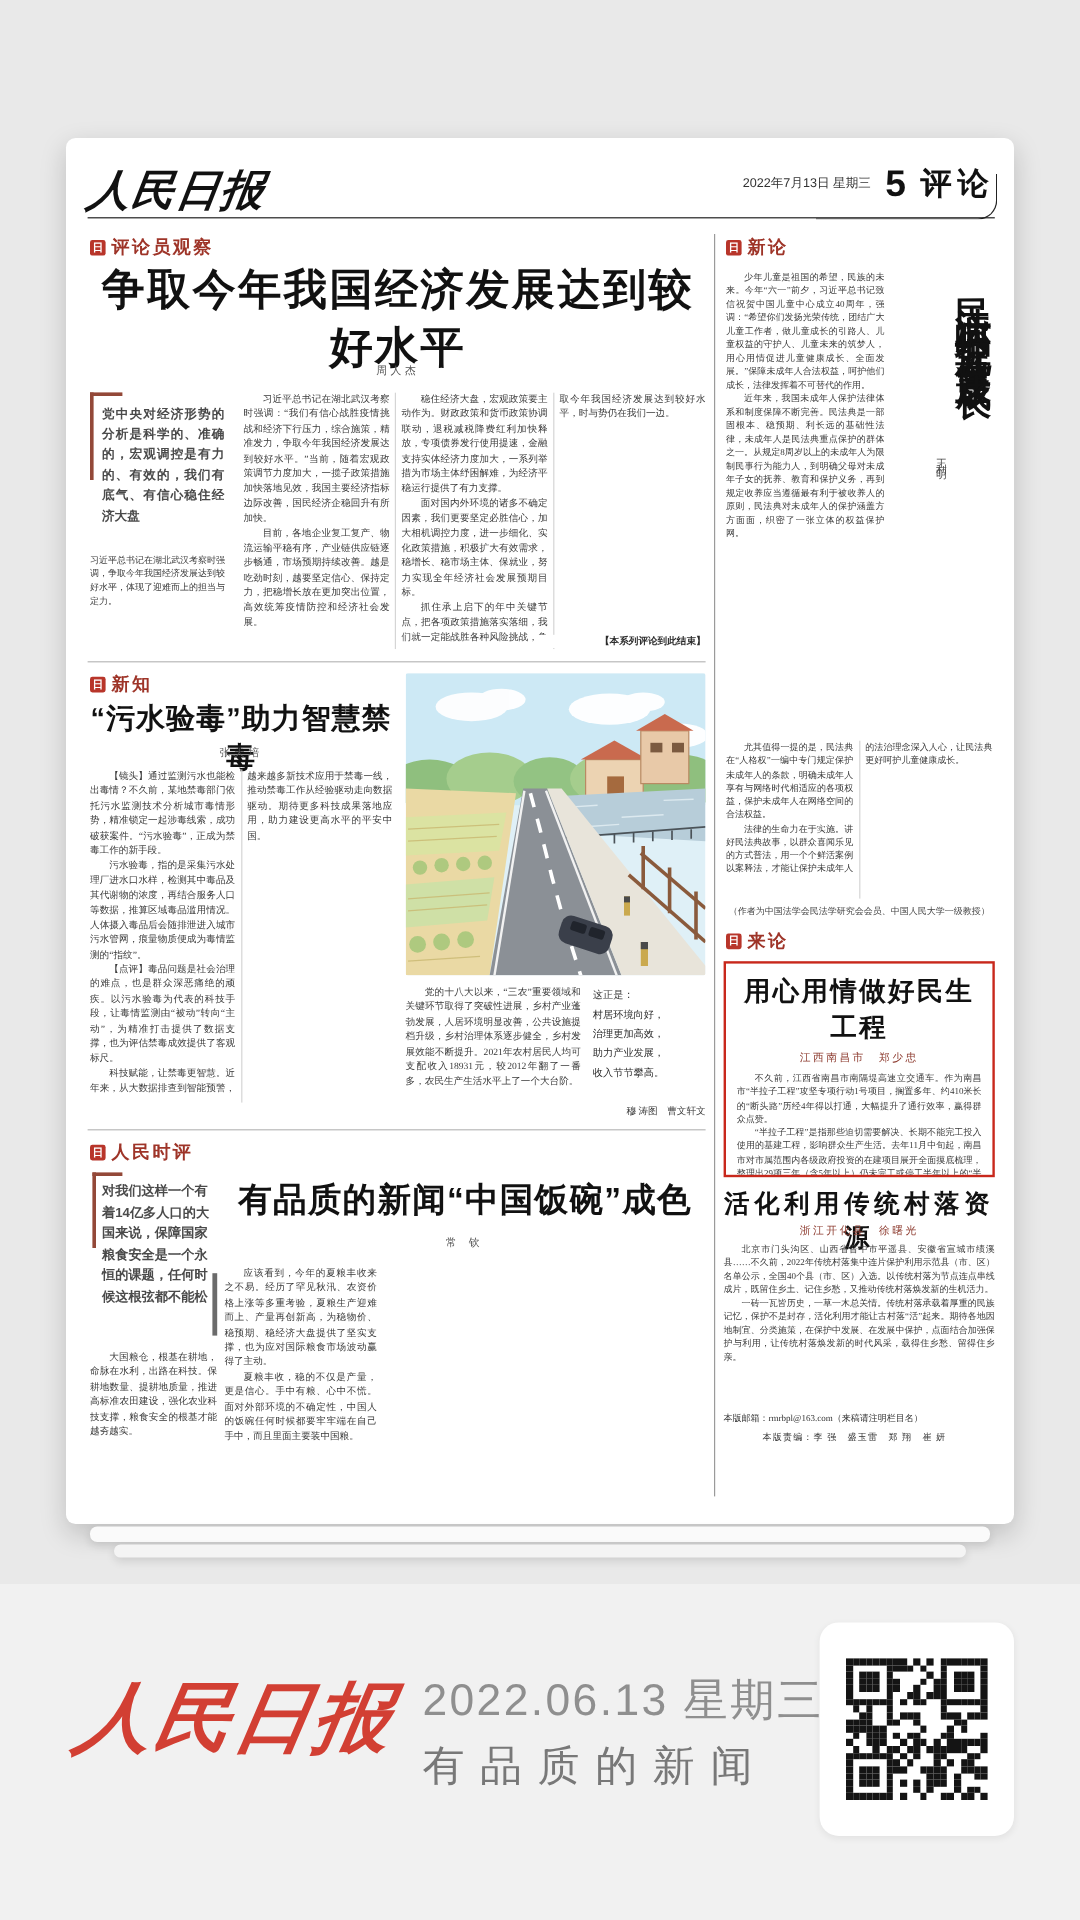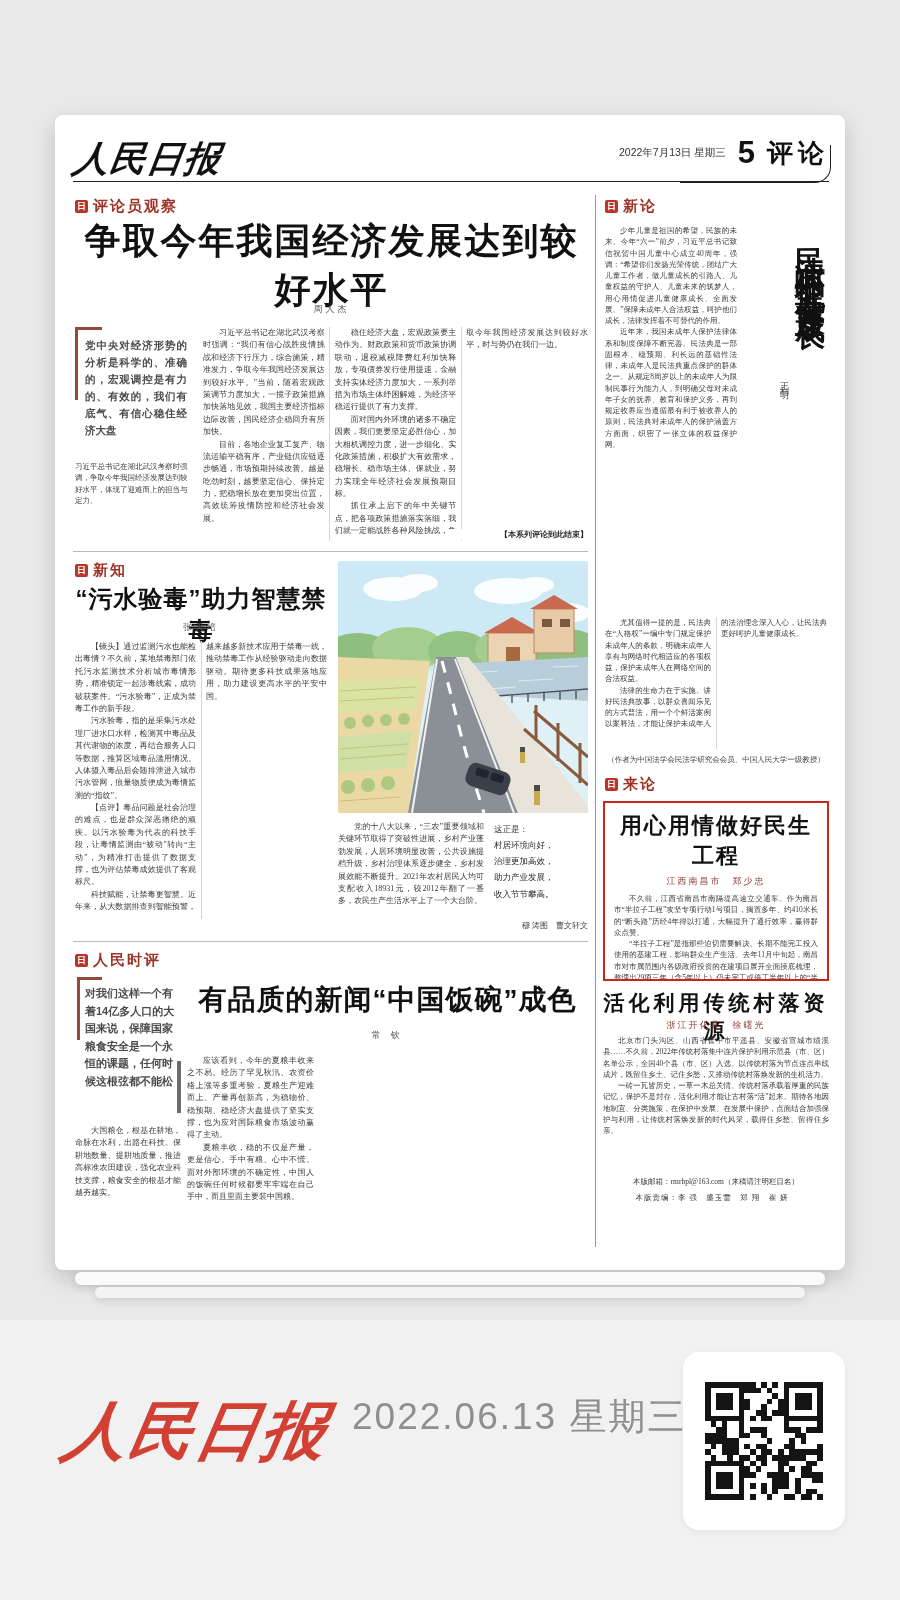--- a/index.html
+++ b/index.html
@@ -107,21 +107,21 @@
   .llbox{left:548px;top:686px;width:226px;height:180px;border:2.5px solid #c8281c;box-sizing:border-box;
          padding:6px 9px;overflow:hidden;}
   .ll-title{text-align:center;font-family:"Liberation Sans", sans-serif;font-weight:800;font-size:22px;
             letter-spacing:2px;color:#111;margin:2px 0 4px;}
   .ll-byline{text-align:center;font-size:9px;color:#8d3b2f;letter-spacing:2px;margin-bottom:5px;}
   .ll-body{height:118px;overflow:hidden;}
   .hc-title{left:548px;top:874px;width:226px;text-align:center;font-family:"Liberation Sans", sans-serif;
             font-weight:800;font-size:21px;letter-spacing:4px;color:#111;}
   .hc-byline{left:548px;top:904px;width:226px;text-align:center;font-size:9px;color:#8d3b2f;letter-spacing:2px;}
   .hc-body{left:548px;top:920px;width:226px;height:134px;overflow:hidden;}
-  .foot-mail{left:548px;top:1062px;width:226px;text-align:center;font-size:7.5px;color:#333;}
+  .foot-mail{left:548px;top:1062px;width:226px;font-size:7.5px;color:#333;}
   .foot-ed{left:544px;top:1078px;width:226px;text-align:center;font-size:7.5px;color:#333;letter-spacing:1px;}
 
   
   .banner{position:absolute;left:0;top:1320px;width:900px;height:280px;background:#f1f1f1;}
   .banner-logo{position:absolute;left:64px;top:68px;font-family:"DejaVu Serif", serif;font-style:italic;
                font-weight:900;font-size:64px;color:#d23f33;transform:skewX(-10deg);letter-spacing:2px;}
   .banner-date{position:absolute;left:352px;top:72px;font-family:"Liberation Sans", sans-serif;
                font-size:37px;color:#8f8f8f;letter-spacing:2px;}
   .banner-slogan{position:absolute;left:352px;top:128px;font-family:"Liberation Sans", sans-serif;
                font-size:35px;color:#787878;letter-spacing:13px;}
@@ -348,20 +348,21 @@
     <div class="abs foot-mail">本版邮箱：rmrbpl@163.com（来稿请注明栏目名）</div>
     <div class="abs foot-ed">本版责编：李 强　盛玉雷　郑 翔　崔 妍</div>
   </div>
 
   <div class="sheet sheet1"></div>
   <div class="sheet sheet2"></div>
 
   <div class="banner">
     <div class="banner-logo">人民日报</div>
     <div class="banner-date">2022.06.13 星期三</div>
+    <div class="banner-slogan">有品质的新闻</div>
     <div class="qr-card">
       <div class="qr" id="qr">
           <i style="grid-column:1;grid-row:1;"></i>
           <i style="grid-column:2;grid-row:1;"></i>
           <i style="grid-column:3;grid-row:1;"></i>
           <i style="grid-column:4;grid-row:1;"></i>
           <i style="grid-column:5;grid-row:1;"></i>
           <i style="grid-column:6;grid-row:1;"></i>
           <i style="grid-column:7;grid-row:1;"></i>
           <i style="grid-column:8;grid-row:1;"></i>

